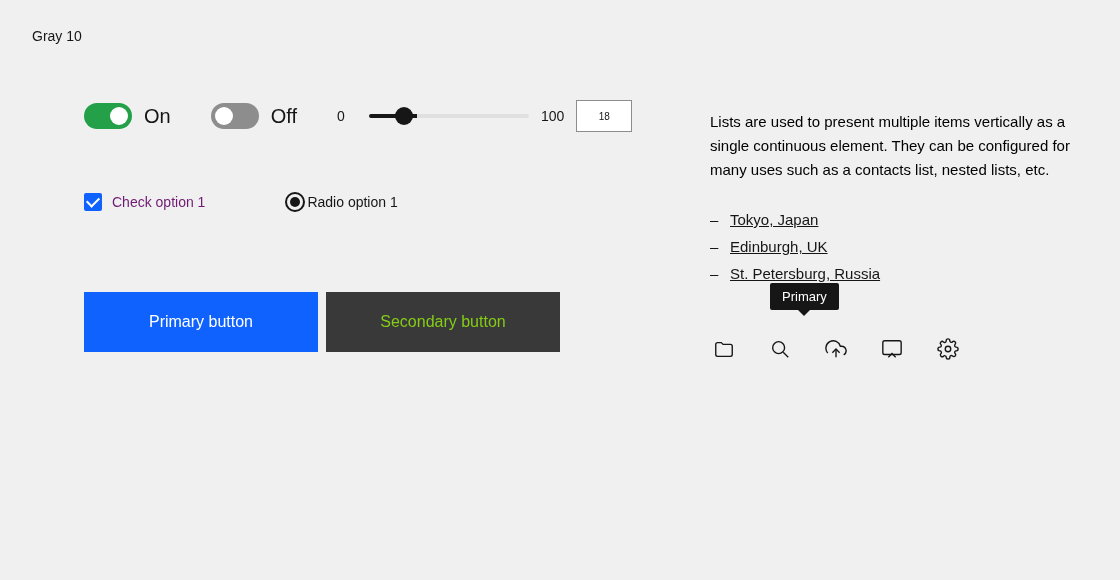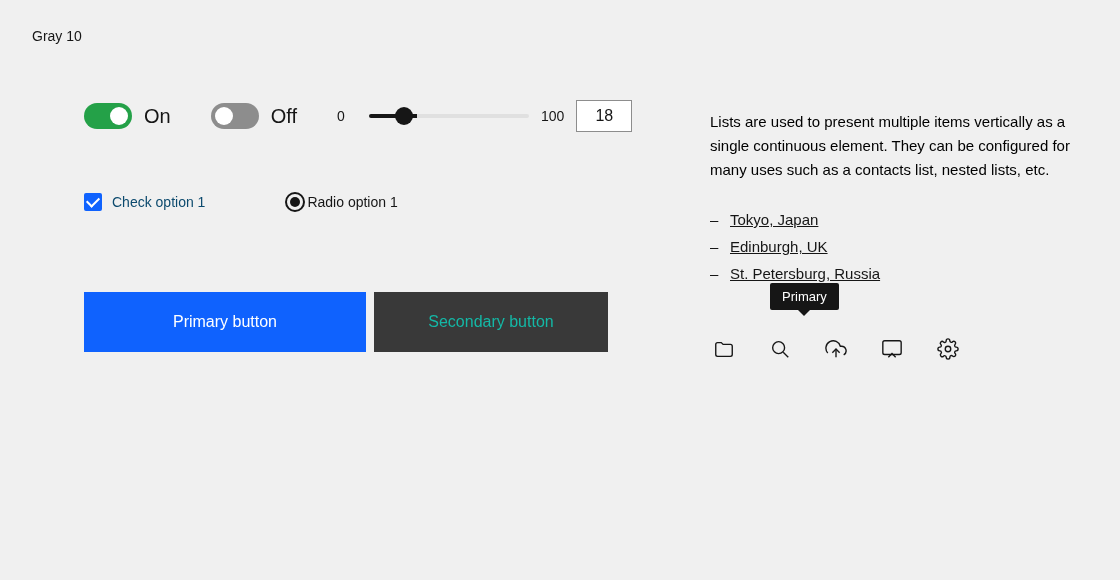--- a/index.html
+++ b/index.html
@@ -96,21 +96,21 @@
       color: #161616;
       min-width: 20px;
     }
 
     .slider-input-box {
       width: 56px;
       height: 32px;
       border: 1px solid #8d8d8d;
       background: #fff;
       text-align: center;
-      font-size: 16px;
+      font-size: 10px;
       color: #161616;
       display: flex;
       align-items: center;
       justify-content: center;
     }
 
     
     .controls-row {
       display: flex;
       align-items: center;
@@ -140,21 +140,21 @@
       width: 10px;
       height: 6px;
       border-left: 2px solid #fff;
       border-bottom: 2px solid #fff;
       transform: rotate(-45deg) translate(1px, -1px);
       display: block;
     }
 
     .checkbox-label {
       font-size: 14px;
-      color: #0c4a6e;
+      color: #701a75;
     }
 
     .radio-group {
       display: flex;
       align-items: center;
       gap: 2px;
     }
 
     .radio-outer {
       width: 20px;
@@ -179,37 +179,37 @@
       color: #161616;
     }
 
     
     .buttons-row {
       display: flex;
       gap: 8px;
     }
 
     .btn-primary {
-      width: 282px;
+      width: 234px;
       height: 60px;
       background: #0f62fe;
       color: #fff;
       font-size: 16px;
       border: none;
       cursor: pointer;
       display: flex;
       align-items: center;
       justify-content: center;
     }
 
     .btn-secondary {
       width: 234px;
       height: 60px;
       background: #393939;
-      color: #14b8a6;
+      color: #84cc16;
       font-size: 16px;
       border: none;
       cursor: pointer;
       display: flex;
       align-items: center;
       justify-content: center;
     }
 
     
     .right-panel {

